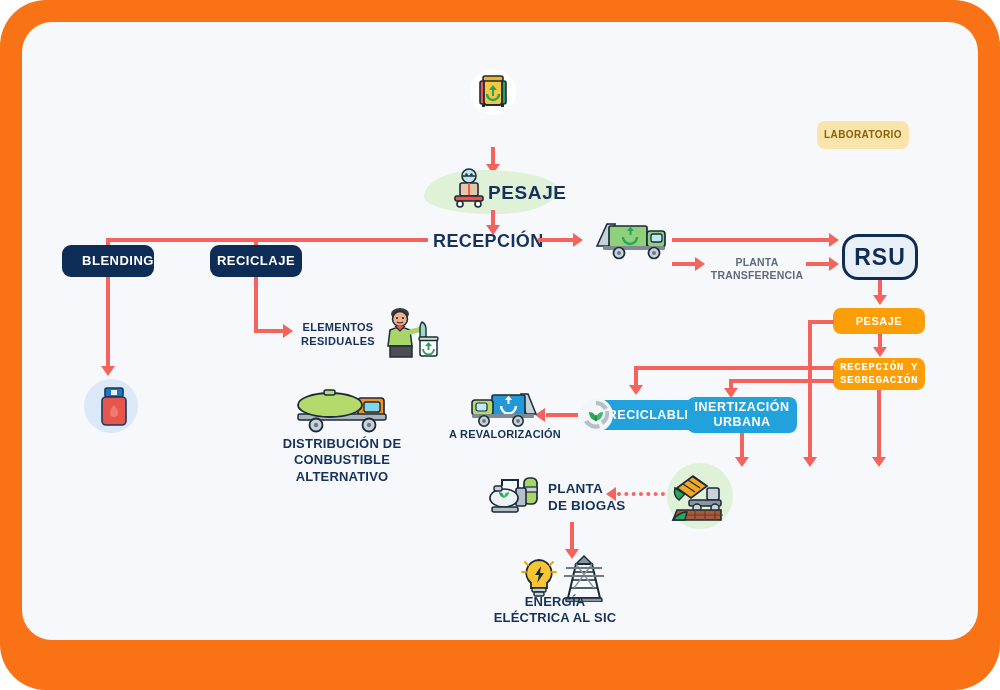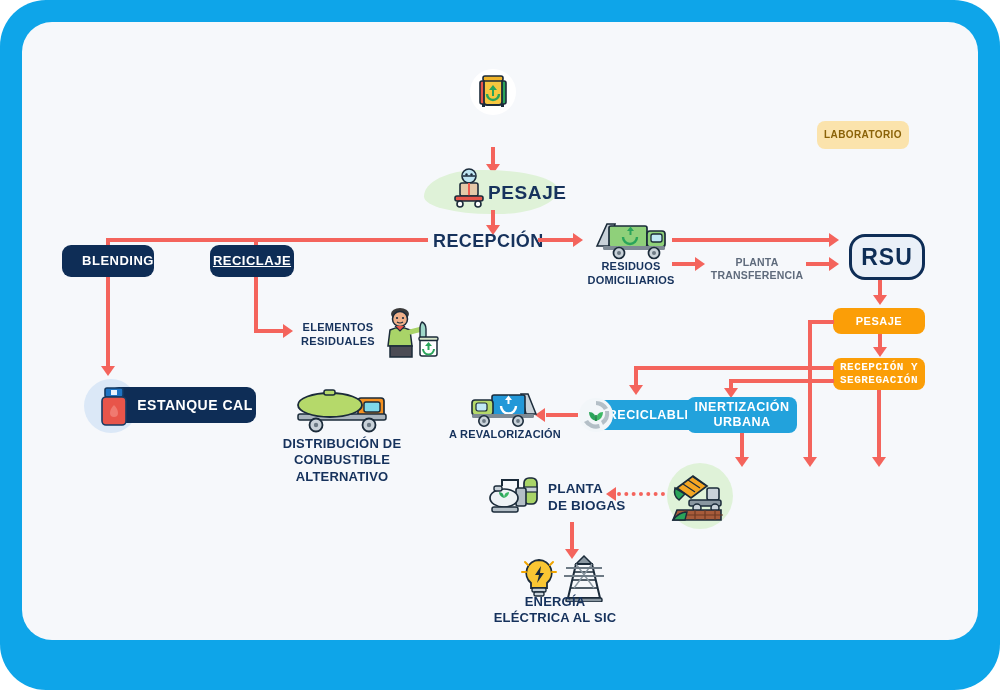--- a/index.html
+++ b/index.html
@@ -1,20 +1,20 @@
 <!DOCTYPE html>
 <html><head>
 <meta charset="utf-8">
 <style>
   html,body{margin:0;padding:0;background:#ffffff;}
   body{width:1000px;height:690px;font-family:"Liberation Sans",sans-serif;}
 
   #frame{
     position:absolute;left:0;top:0;width:1000px;height:690px;
-    background:#0ea5e9;border-radius:46px;overflow:hidden;
+    background:#f97316;border-radius:46px;overflow:hidden;
   }
   #canvas{
     position:absolute;left:22px;top:22px;width:956px;height:618px;
     background:#f6f8fb;border-radius:30px;overflow:hidden;
   }
   .node{position:absolute;box-sizing:border-box;}
 
   
   .pill{
     display:flex;align-items:center;justify-content:center;
@@ -114,21 +114,21 @@
 
   <div class="ln hline" style="left:516px;top:216px;width:38px;"></div>
   <div class="arw arw-r" style="left:551px;top:211px;"></div>
 
   <div class="node pill navy" style="left:40px;top:223px;width:92px;height:32px;font-size:13px;padding-left:20px;">
     <span>BLENDING</span>
   </div>
   <div class="ln vline" style="left:84px;top:255px;height:92px;"></div>
   <div class="arw arw-d" style="left:79px;top:344px;"></div>
 
-  <div class="node pill navy" style="left:188px;top:223px;width:84px;height:32px;font-size:13px;text-decoration:underline;">
+  <div class="node pill navy" style="left:188px;top:223px;width:92px;height:32px;font-size:13px;">
     <span>RECICLAJE</span>
   </div>
 
   <div class="ln vline" style="left:232px;top:255px;height:56px;"></div>
   <div class="ln hline" style="left:232px;top:307px;width:32px;"></div>
   <div class="arw arw-r" style="left:261px;top:302px;"></div>
   <div class="txt t-navy ctr" style="left:268px;top:299px;width:96px;font-size:11px;letter-spacing:.3px;white-space:pre-line;">ELEMENTOS
 RESIDUALES</div>
 
   <div class="icon" style="left:356px;top:284px;width:62px;height:52px;">
@@ -144,23 +144,20 @@
       <path d="M32 26 l12 -3" stroke="#a9d468" stroke-width="5" stroke-linecap="round"></path>
       <path d="M44 16 q4 2 4 7 v7 q0 3 -3 3 q-3 0 -3 -3 v-7 q0 -5 2 -7 z" fill="#9fd7c9" stroke="#1b2b3a" stroke-width="1.4"></path>
       <rect x="42" y="33" width="17" height="17" rx="2" fill="#ffffff" stroke="#1b2b3a" stroke-width="1.5"></rect>
       <path d="M47 40 l3.5 -4 l3.5 4 h-2.5 v4 h-2 v-4 z" fill="#2aa45a"></path>
       <path d="M45 43 a5.5 5.5 0 0 0 11 0" fill="none" stroke="#2aa45a" stroke-width="2"></path>
       <rect x="41" y="31" width="19" height="3.5" rx="1.5" fill="#d7e6c9" stroke="#1b2b3a" stroke-width="1.4"></rect>
     </svg>
   </div>
 
   <div class="blob blob-blue" style="left:62px;top:357px;width:54px;height:54px;"></div>
-  <div class="node pill navy" style="left:88px;top:365px;width:146px;height:36px;font-size:14px;padding-left:24px;">
-    <span>ESTANQUE CAL</span>
-  </div>
   <div class="icon" style="left:72px;top:362px;width:40px;height:44px;">
     <svg width="40" height="44" viewBox="0 0 40 44">
       <rect x="11" y="4" width="18" height="9" rx="2" fill="#1f74c4" stroke="#153a63" stroke-width="1.6"></rect>
       <rect x="17" y="6" width="6" height="5" fill="#eaf2fb"></rect>
       <rect x="8" y="13" width="24" height="28" rx="4" fill="#e8554a" stroke="#153a63" stroke-width="1.6"></rect>
       <path d="M20 21 q-4 4 -4 8 a4 4 0 0 0 8 0 q0 -4 -4 -8 z" fill="#f07a70"></path>
     </svg>
   </div>
 
   <div class="icon" style="left:272px;top:364px;width:96px;height:48px;">
@@ -188,34 +185,32 @@
       <rect x="58" y="16" width="11" height="8" rx="2" fill="#bfe8f5" stroke="#1b2b3a" stroke-width="1.3"></rect>
       <path d="M34 13 l3.5 -4.5 l3.5 4.5 h-2.5 v4 h-2 v-4 z" fill="#2aa45a"></path>
       <path d="M30 19 a7 7 0 0 0 14 0" fill="none" stroke="#2aa45a" stroke-width="2.4"></path>
       <rect x="10" y="28" width="62" height="4" rx="1.5" fill="#7e8a94"></rect>
       <circle cx="26" cy="35" r="5.5" fill="#c9d2d9" stroke="#1b2b3a" stroke-width="1.7"></circle>
       <circle cx="26" cy="35" r="2" fill="#6d7a85"></circle>
       <circle cx="61" cy="35" r="5.5" fill="#c9d2d9" stroke="#1b2b3a" stroke-width="1.7"></circle>
       <circle cx="61" cy="35" r="2" fill="#6d7a85"></circle>
     </svg>
   </div>
-  <div class="txt t-navy ctr" style="left:541px;top:238px;width:136px;font-size:11px;letter-spacing:.2px;white-space:pre-line;">RESIDUOS
-DOMICILIARIOS</div>
 
   <div class="ln hline" style="left:650px;top:216px;width:160px;"></div>
   <div class="arw arw-r" style="left:807px;top:211px;"></div>
 
   <div class="ln hline" style="left:650px;top:240px;width:26px;"></div>
   <div class="arw arw-r" style="left:673px;top:235px;"></div>
   <div class="txt t-gray ctr" style="left:685px;top:234px;width:100px;font-size:10.5px;letter-spacing:.2px;white-space:pre-line;">PLANTA
 TRANSFERENCIA</div>
   <div class="ln hline" style="left:784px;top:240px;width:26px;"></div>
   <div class="arw arw-r" style="left:807px;top:235px;"></div>
 
-  <div class="node pill rsu" style="left:820px;top:212px;width:76px;height:46px;margin-left:7px;">
+  <div class="node pill rsu" style="left:820px;top:212px;width:76px;height:46px;">
     <span>RSU</span>
   </div>
   <div class="ln vline" style="left:856px;top:258px;height:18px;"></div>
   <div class="arw arw-d" style="left:851px;top:273px;"></div>
 
   <div class="node pill orange" style="left:811px;top:286px;width:92px;height:26px;">
     <span>PESAJE</span>
   </div>
   <div class="ln vline" style="left:856px;top:312px;height:16px;"></div>
   <div class="arw arw-d" style="left:851px;top:325px;"></div>

